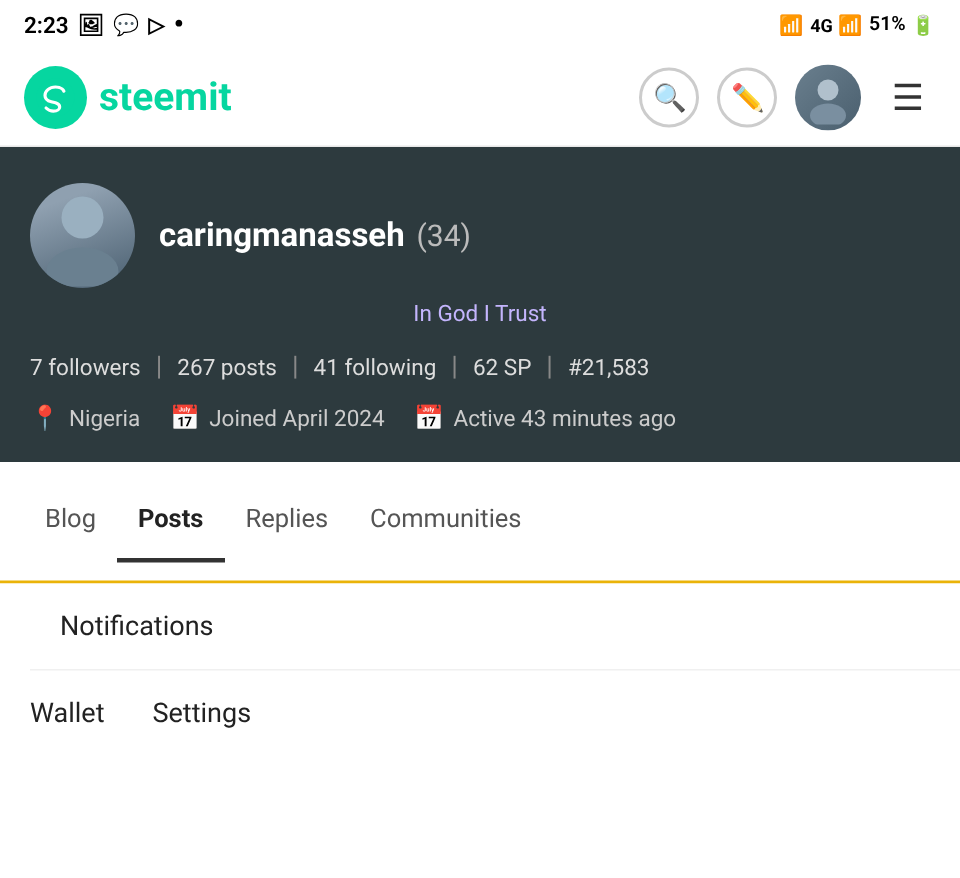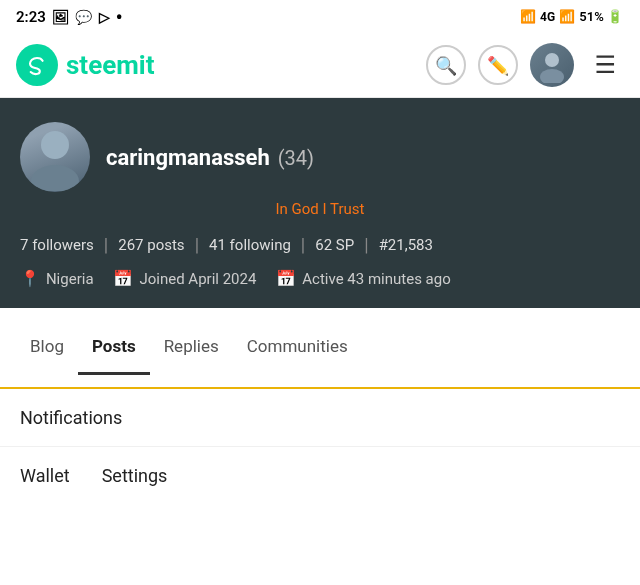--- a/index.html
+++ b/index.html
@@ -99,21 +99,21 @@
     }
     .profile-avatar-inner {
       width: 100%; height: 100%;
       background: linear-gradient(160deg, #8fa0b0 20%, #4a5f70 100%);
       display: flex; align-items: center; justify-content: center;
       font-size: 30px;
     }
     .profile-name-area {}
     .profile-tagline {
       text-align: center;
-      color: #f97316;
+      color: #c4b5fd;
       font-size: 15px;
       margin-bottom: 16px;
     }
     .profile-stats {
       display: flex;
       align-items: center;
       justify-content: flex-start;
       flex-wrap: wrap;
       gap: 0;
       margin-bottom: 14px;
@@ -169,20 +169,21 @@
       background: #fff;
     }
     .menu-item {
       padding: 18px 20px;
       font-size: 18px;
       color: #222;
       border-bottom: 1px solid #f0f0f0;
       cursor: pointer;
       display: flex;
       align-items: center;
+      margin-left: 20px;
     }
 
     
     .bottom-menu {
       display: flex;
       align-items: center;
       padding: 18px 20px;
       gap: 32px;
     }
     .bottom-menu-item {

